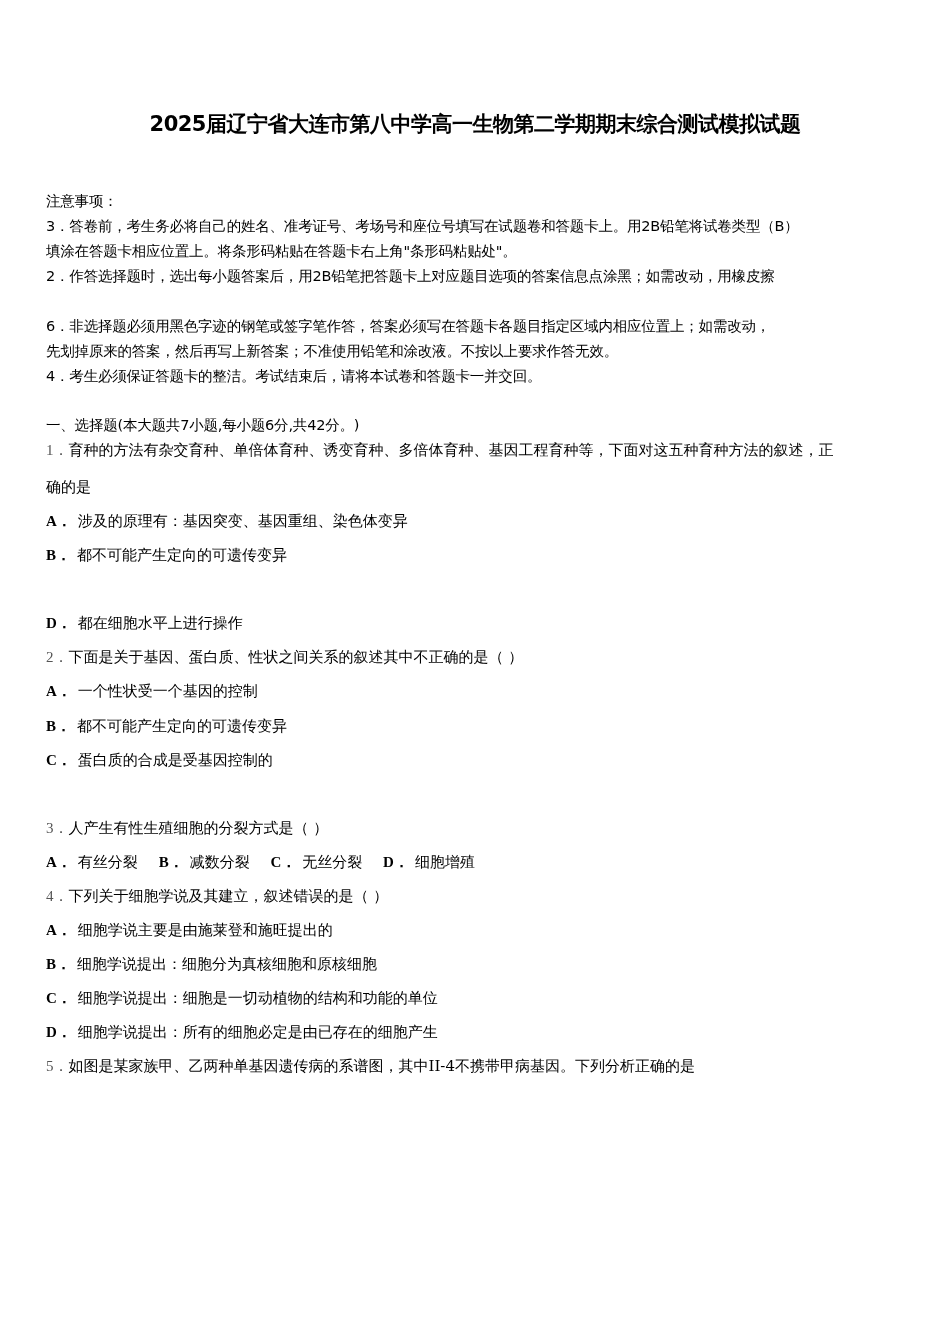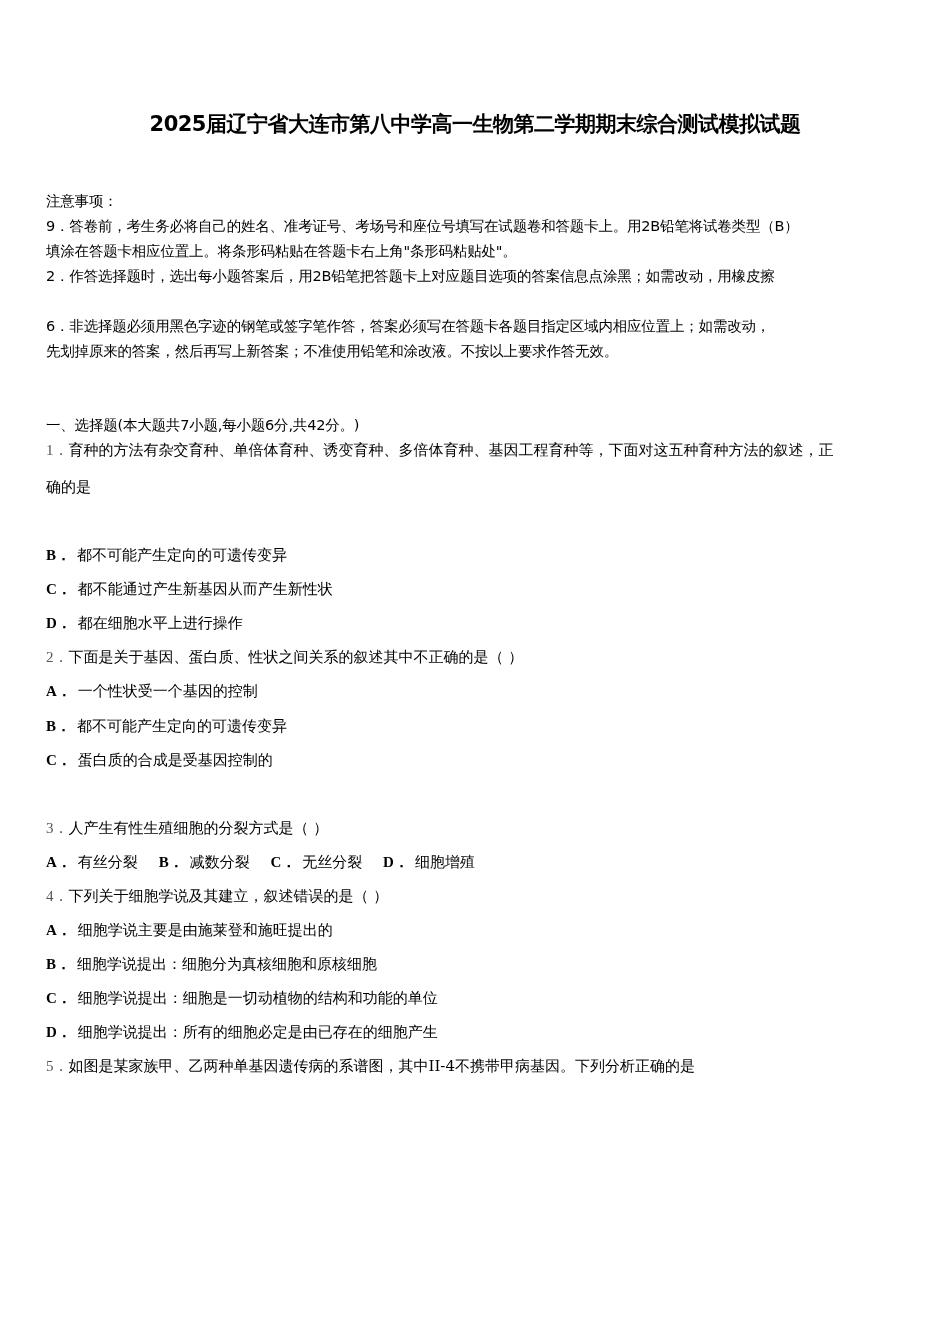--- a/index.html
+++ b/index.html
@@ -19,37 +19,38 @@
   .optgroup span.opttext { margin-right: 16px; }
 </style>
 </head>
 <body>
 
 <div class="page">
 
   <div class="title">2025届辽宁省大连市第八中学高一生物第二学期期末综合测试模拟试题</div>
 
   <div class="line notice" style="top:151px">注意事项：</div>
-  <div class="line notice" style="top:176px">9．答卷前，考生务必将自己的姓名、准考证号、考场号和座位号填写在试题卷和答题卡上。用2B铅笔将试卷类型（B）</div>
+  <div class="line notice" style="top:176px">3．答卷前，考生务必将自己的姓名、准考证号、考场号和座位号填写在试题卷和答题卡上。用2B铅笔将试卷类型（B）</div>
   <div class="line notice" style="top:201px">填涂在答题卡相应位置上。将条形码粘贴在答题卡右上角"条形码粘贴处"。</div>
   <div class="line notice" style="top:226px">2．作答选择题时，选出每小题答案后，用2B铅笔把答题卡上对应题目选项的答案信息点涂黑；如需改动，用橡皮擦</div>
   <div class="line notice" style="top:276px">6．非选择题必须用黑色字迹的钢笔或签字笔作答，答案必须写在答题卡各题目指定区域内相应位置上；如需改动，</div>
   <div class="line notice" style="top:301px">先划掉原来的答案，然后再写上新答案；不准使用铅笔和涂改液。不按以上要求作答无效。</div>
+  <div class="line notice" style="top:326px">4．考生必须保证答题卡的整洁。考试结束后，请将本试卷和答题卡一并交回。</div>
 
   <div class="line notice" style="top:375px">一、选择题(本大题共7小题,每小题6分,共42分。)</div>
 
   <div class="line" style="top:400px">
     <span class="qnum">1．</span><span>育种的方法有杂交育种、单倍体育种、诱变育种、多倍体育种、基因工程育种等，下面对这五种育种方法的叙述，正</span>
   </div>
   <div class="line" style="top:437px">确的是</div>
+  <div class="line" style="top:471px">
+    <span class="opt">A．</span><span>涉及的原理有：基因突变、基因重组、染色体变异</span>
+  </div>
   <div class="line" style="top:505px">
     <span class="opt">B．</span><span>都不可能产生定向的可遗传变异</span>
-  </div>
-  <div class="line" style="top:539px">
-    <span class="opt">C．</span><span>都不能通过产生新基因从而产生新性状</span>
   </div>
   <div class="line" style="top:573px">
     <span class="opt">D．</span><span>都在细胞水平上进行操作</span>
   </div>
 
   <div class="line" style="top:607px">
     <span class="qnum">2．</span><span>下面是关于基因、蛋白质、性状之间关系的叙述其中不正确的是（    ）</span>
   </div>
   <div class="line" style="top:641px">
     <span class="opt">A．</span><span>一个性状受一个基因的控制</span>

